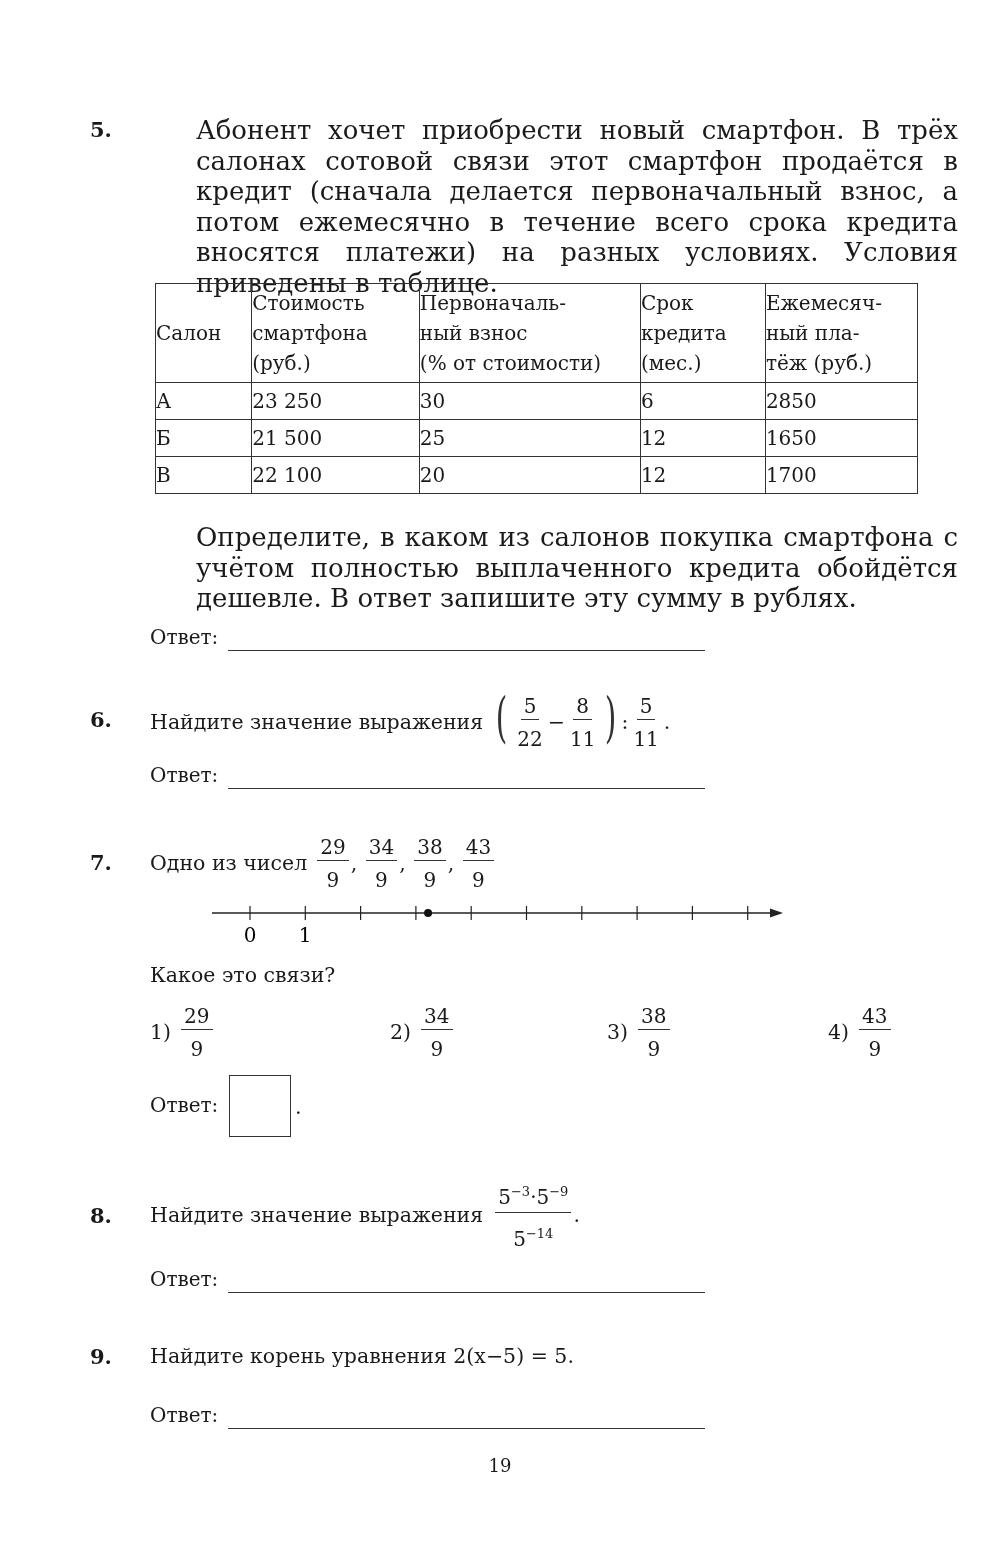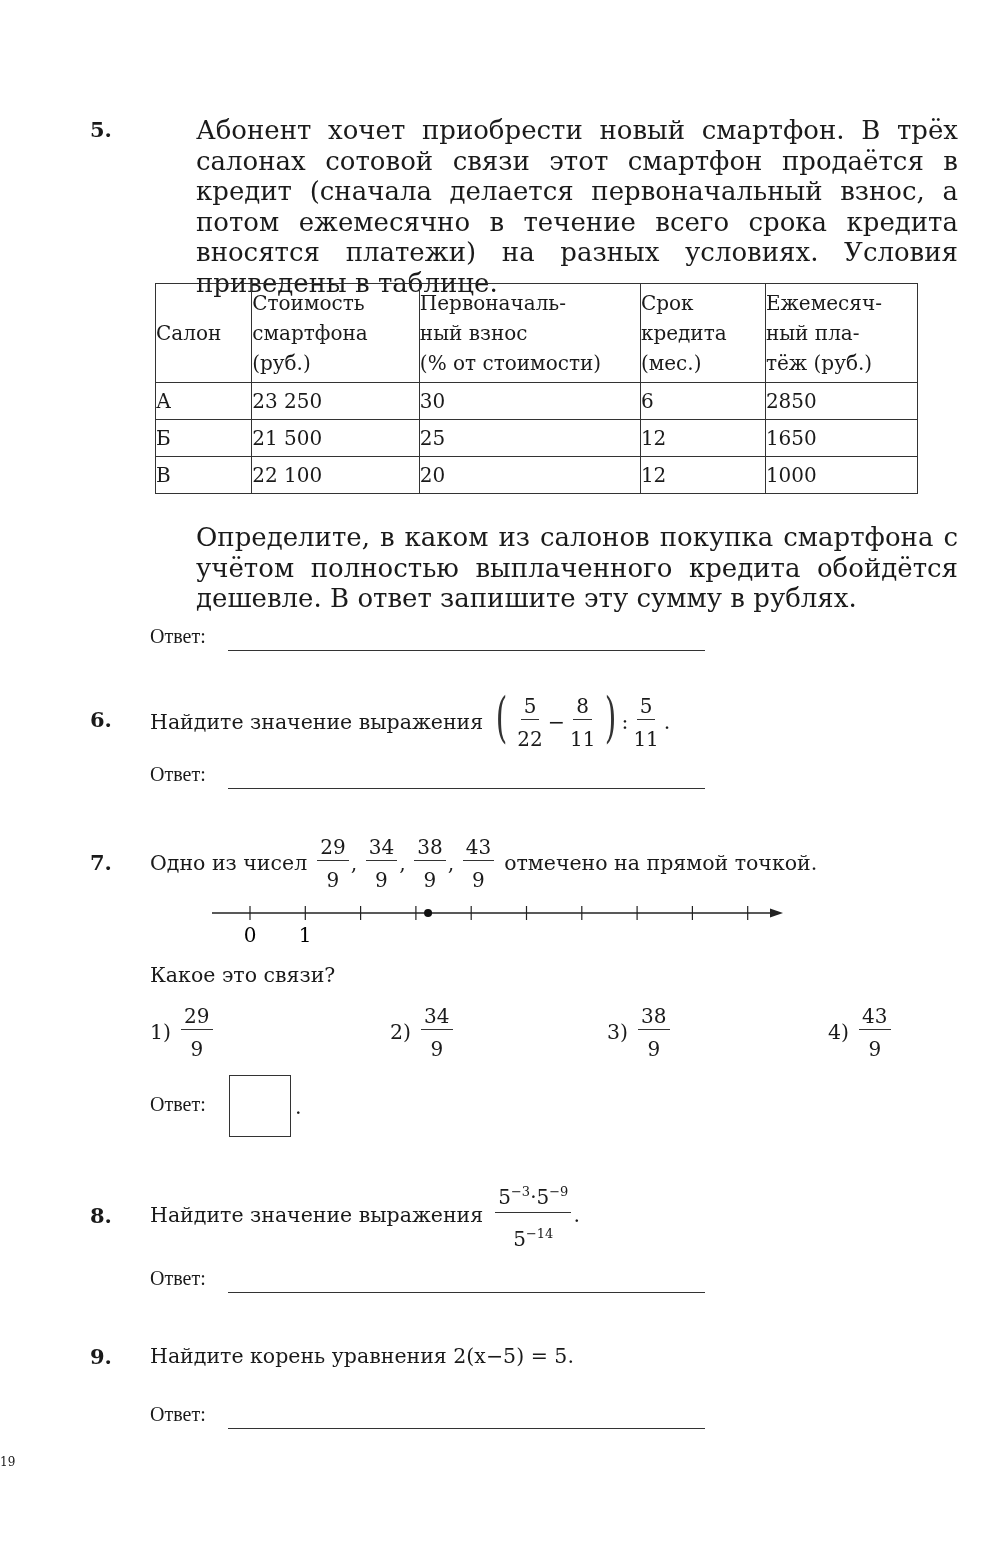--- a/index.html
+++ b/index.html
@@ -2,21 +2,21 @@
 <html><head>
 <meta charset="utf-8">
 <style>
   html, body { margin: 0; padding: 0; background: #fff; }
   body { width: 1000px; height: 1557px; position: relative; overflow: hidden;
          font-family: "DejaVu Serif", "Liberation Serif", serif; color: #1a1a1a; }
   .abs { position: absolute; }
   .num { font-weight: bold; font-size: 21px; left: 90px; }
   .txt { font-size: 20.5px; line-height: 30.5px; justify-content: flex-end; }
   .para { left: 158px; width: 762px; text-align: justify; font-size: 26px; line-height: 30.5px; margin-left: 38px; }
-  .answer-label { font-size: 20px; font-family: Liberation Serif, serif; }
+  .answer-label { font-size: 20px; }
   .answer-line { border-bottom: 1.3px solid #333; height: 0; }
   table.cond { border-collapse: collapse; position: absolute; left: 155px; top: 283px; width: 763px;
                font-size: 20px; }
   table.cond td, table.cond th { border: 1.2px solid #333; text-align: left; font-weight: normal; padding: 0; }
   table.cond th { line-height: 30px; height: 98px; vertical-align: middle; }
   table.cond td { height: 36px; }
   .frac { display: inline-flex; flex-direction: column; align-items: center; vertical-align: middle;
           font-size: 20px; line-height: 24px; margin: 0 2px; }
   .frac .n { padding: 0 3px 1px; border-bottom: 1.2px solid #333; }
   .frac .d { padding: 1px 3px 0; margin-top: 6px; }
@@ -72,21 +72,21 @@
         <td>21 500</td>
         <td>25</td>
         <td>12</td>
         <td>1650</td>
       </tr>
       <tr>
         <td>В</td>
         <td>22 100</td>
         <td>20</td>
         <td>12</td>
-        <td>1000</td>
+        <td>1700</td>
       </tr>
     </tbody>
 </table>
 
 <div class="abs para" style="top:522px;">Определите, в каком из салонов покупка смартфона с учётом полностью выплаченного кредита обойдётся дешевле. В ответ запишите эту сумму в рублях.</div>
 <div class="abs answer-label" style="left:150px; top:625px;">Ответ:</div>
 <div class="abs answer-line" style="left:228px; top:650px; width:477px;"></div>
 
 <div class="abs num" style="top:707px;">6.</div>
 <div class="abs txt" style="left:150px; top:692px; display:flex; align-items:center; height:60px;">
@@ -130,21 +130,20 @@
   <span class="frac">
       <span class="n">38</span>
       <span class="d">9</span>
     </span>
     <span>,&nbsp;</span>
   <span class="frac">
       <span class="n">43</span>
       <span class="d">9</span>
     </span>
   <span style="width:8px;"></span>
-  <span>отмечено на прямой точкой.</span>
 </div>
 
 <svg class="abs" style="left:200px; top:895px;" width="600" height="55" viewBox="0 0 600 55" id="nl">
   <line x1="12" y1="18" x2="572" y2="18" stroke="#222" stroke-width="1.4"></line>
   <polygon points="583,18 570,13.5 570,22.5" fill="#222"></polygon>
   <g id="nl-ticks">
       <line x1="50" x2="50" y1="11" y2="25" stroke="#222" stroke-width="1.2"></line>
       <line x1="105.3" x2="105.3" y1="11" y2="25" stroke="#222" stroke-width="1.2"></line>
       <line x1="160.6" x2="160.6" y1="11" y2="25" stroke="#222" stroke-width="1.2"></line>
       <line x1="215.89999999999998" x2="215.89999999999998" y1="11" y2="25" stroke="#222" stroke-width="1.2"></line>
@@ -213,13 +212,13 @@
 <div class="abs answer-line" style="left:228px; top:1292px; width:477px;"></div>
 
 <div class="abs num" style="top:1344px;">9.</div>
 <div class="abs txt" style="left:150px; top:1341px;">
   <span>Найдите корень уравнения</span>
   <span>2(x−5) = 5</span><span>.</span>
 </div>
 <div class="abs answer-label" style="left:150px; top:1403px;">Ответ:</div>
 <div class="abs answer-line" style="left:228px; top:1428px; width:477px;"></div>
 
-<div class="abs" style="left:0; width:1000px; top:1455px; font-size:12px;">19</div>
+<div class="abs" style="left:0; width:1000px; text-align:center; top:1455px; font-size:18px;">19</div>
 
 </body></html>

